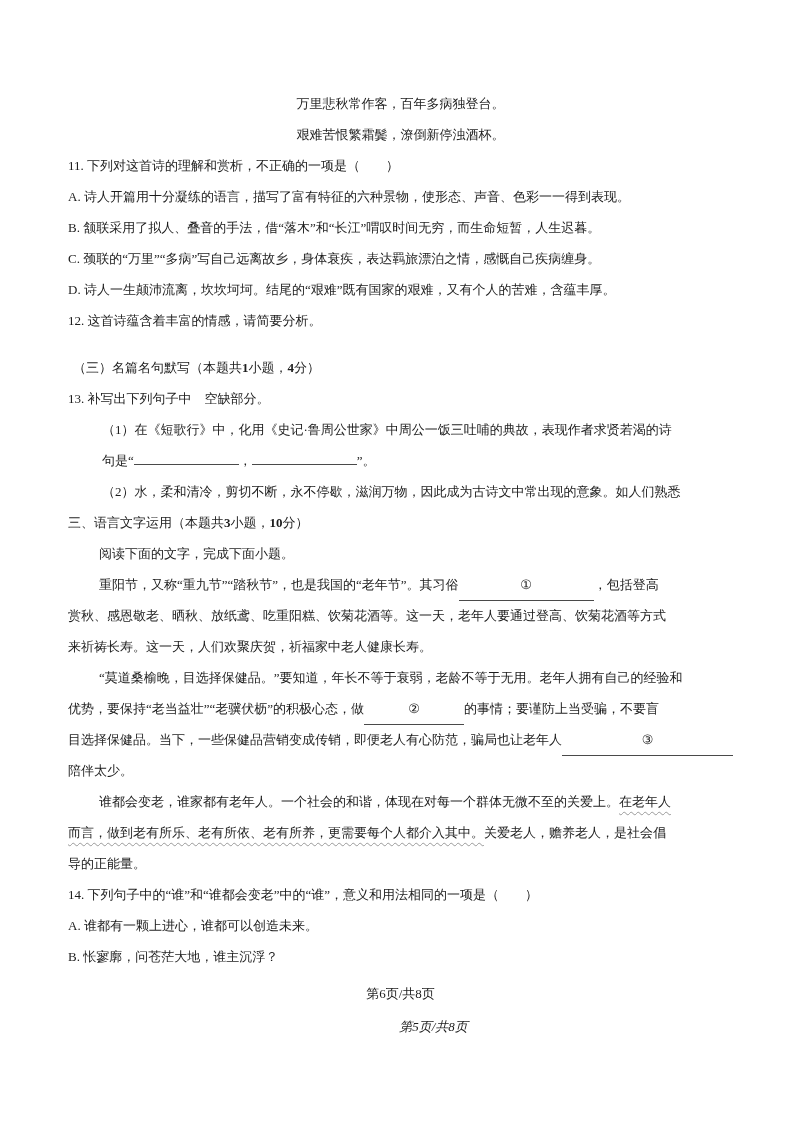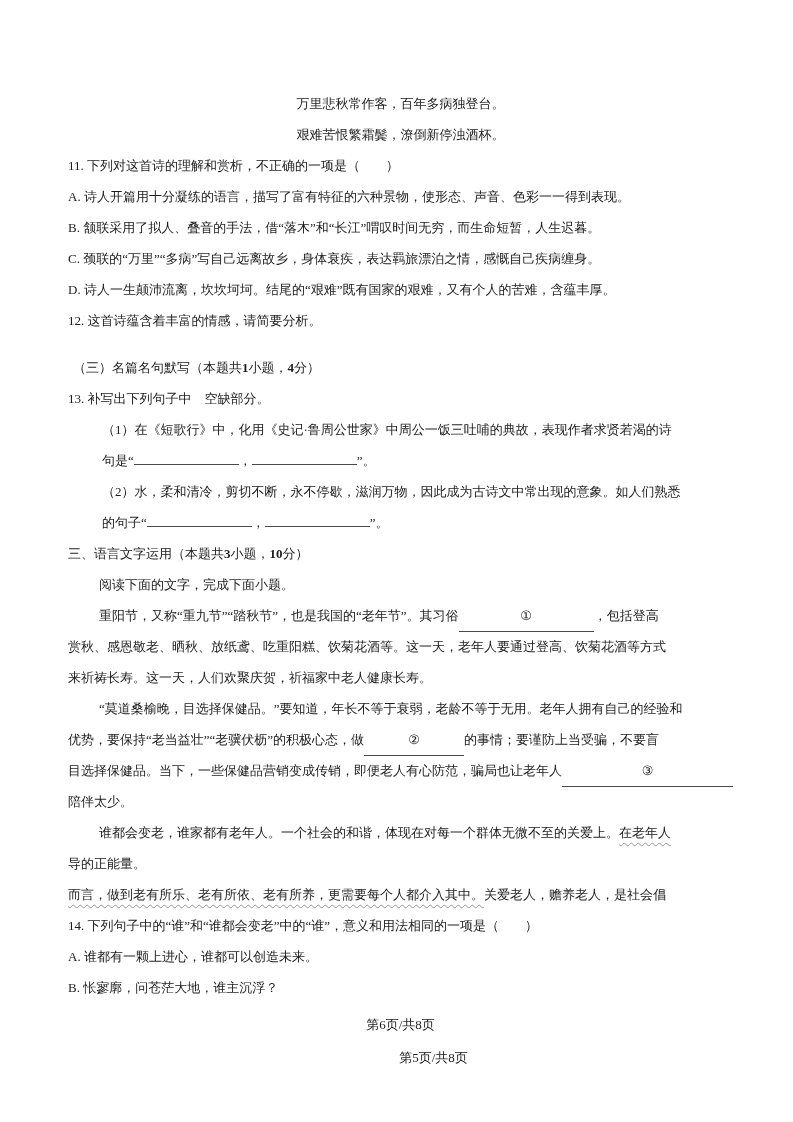--- a/index.html
+++ b/index.html
@@ -30,21 +30,21 @@
   .flexline { display: flex; align-items: flex-start; }
   .flexline .grow { flex: 1 1 auto; }
   .wavy {
     text-decoration: underline;
     text-decoration-style: wavy;
     text-decoration-color: #9a9a9a;
     text-decoration-thickness: 1px;
     text-underline-offset: 5px;
   }
   .footer1 { margin-top: 6px; }
-  .footer2 { margin-top: 2px; transform: translateX(33px); }
+  .footer2 { margin-top: 2px; transform: translateX(33px); font-style: italic; }
 </style>
 </head>
 <body>
 
 <div class="page">
 
   <div class="line center">万里悲秋常作客，百年多病独登台。</div>
   <div class="line center">艰难苦恨繁霜鬓，潦倒新停浊酒杯。</div>
 
   <div class="line">11. 下列对这首诗的理解和赏析，不正确的一项是（　　）</div>
@@ -54,41 +54,40 @@
   <div class="line">D. 诗人一生颠沛流离，坎坎坷坷。结尾的“艰难”既有国家的艰难，又有个人的苦难，含蕴丰厚。</div>
 
   <div class="line">12. 这首诗蕴含着丰富的情感，请简要分析。</div>
 
   <div class="line sec"><span>（三）名篇名句默写（本题共</span><span class="bd">1</span><span>小题，</span><span class="bd">4</span><span>分）</span></div>
 
   <div class="line">13. 补写出下列句子中　空缺部分。</div>
   <div class="line indent">（1）在《短歌行》中，化用《史记·鲁周公世家》中周公一饭三吐哺的典故，表现作者求贤若渴的诗</div>
   <div class="line indent"><span>句是“</span><span class="blank w105"></span><span>，</span><span class="blank w105"></span><span>”。</span></div>
   <div class="line indent">（2）水，柔和清冷，剪切不断，永不停歇，滋润万物，因此成为古诗文中常出现的意象。如人们熟悉</div>
-  <div class="line indent"><span>的句子“</span><span class="blank w105"></span><span>，</span><span class="blank w105"></span><span>”。</span></div>
 
   <div class="line"><span>三、语言文字运用（本题共</span><span class="bd">3</span><span>小题，</span><span class="bd">10</span><span>分）</span></div>
 
   <div class="line indent2">阅读下面的文字，完成下面小题。</div>
 
   <div class="line indent2"><span>重阳节，又称“重九节”“踏秋节”，也是我国的“老年节”。其习俗</span><span class="blank w135"><span>①</span></span><span>，包括登高</span></div>
   <div class="line">赏秋、感恩敬老、晒秋、放纸鸢、吃重阳糕、饮菊花酒等。这一天，老年人要通过登高、饮菊花酒等方式</div>
   <div class="line">来祈祷长寿。这一天，人们欢聚庆贺，祈福家中老人健康长寿。</div>
 
   <div class="line indent2">“莫道桑榆晚，目选择保健品。”要知道，年长不等于衰弱，老龄不等于无用。老年人拥有自己的经验和</div>
   <div class="line"><span>优势，要保持“老当益壮”“老骥伏枥”的积极心态，做</span><span class="blank w100"><span>②</span></span><span>的事情；要谨防上当受骗，不要盲</span></div>
   <div class="line flexline">
       <span>目选择保健品。当下，一些保健品营销变成传销，即便老人有心防范，骗局也让老年人</span>
       <span class="blank grow"><span>③</span></span>
     </div>
   <div class="line">陪伴太少。</div>
 
   <div class="line indent2"><span>谁都会变老，谁家都有老年人。一个社会的和谐，体现在对每一个群体无微不至的关爱上。</span><span class="wavy">在老年人</span></div>
+  <div class="line"><span class="wavy">而言，做到老有所乐、老有所依、老有所养，更需要每个人都介入其中。</span><span>关爱老人，赡养老人，是社会倡</span></div>
   <div class="line">导的正能量。</div>
-  <div class="line"><span class="wavy">而言，做到老有所乐、老有所依、老有所养，更需要每个人都介入其中。</span><span>关爱老人，赡养老人，是社会倡</span></div>
 
   <div class="line">14. 下列句子中的“谁”和“谁都会变老”中的“谁”，意义和用法相同的一项是（　　）</div>
   <div class="line">A. 谁都有一颗上进心，谁都可以创造未来。</div>
   <div class="line">B. 怅寥廓，问苍茫大地，谁主沉浮？</div>
 
   <div class="line center footer1">第6页/共8页</div>
   <div class="line center footer2">第5页/共8页</div>
 
 </div>
 

